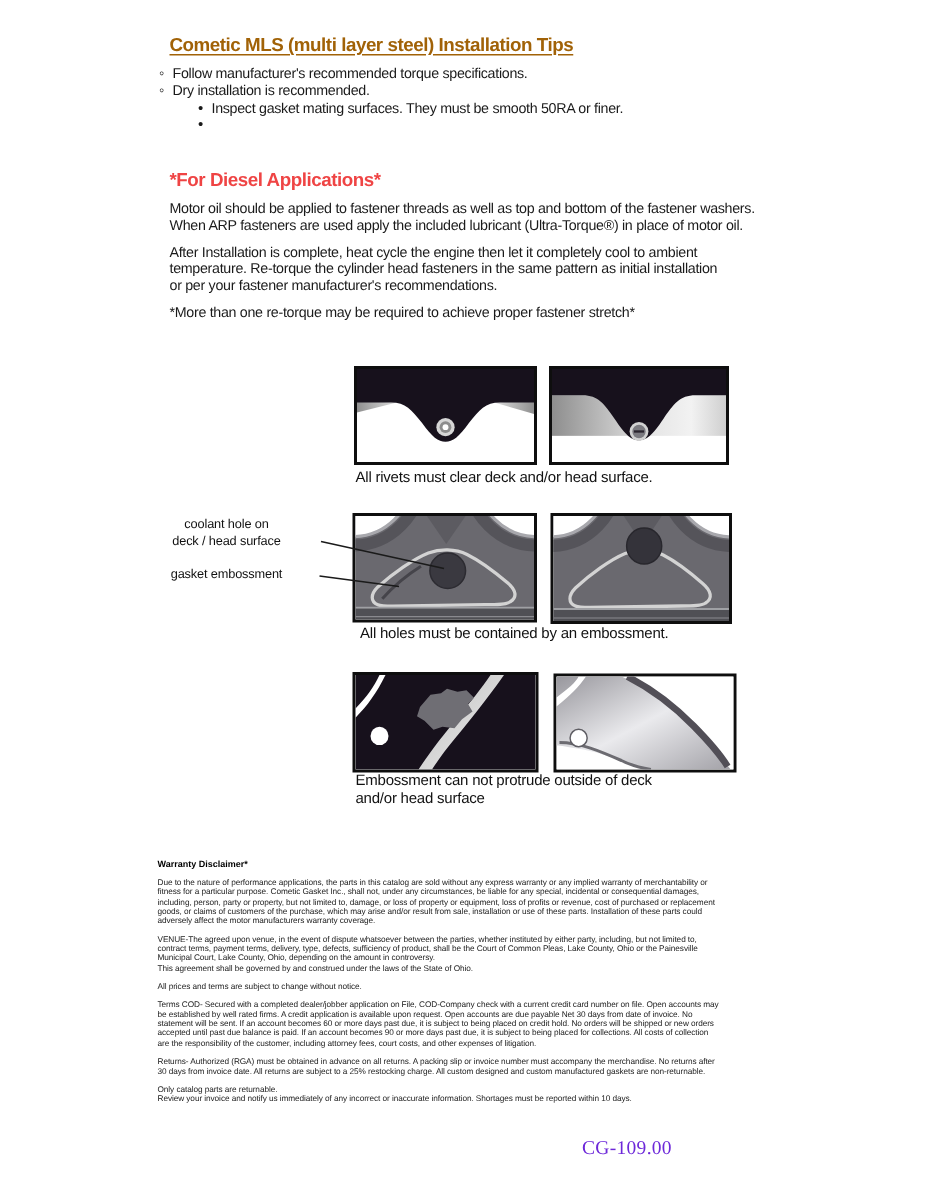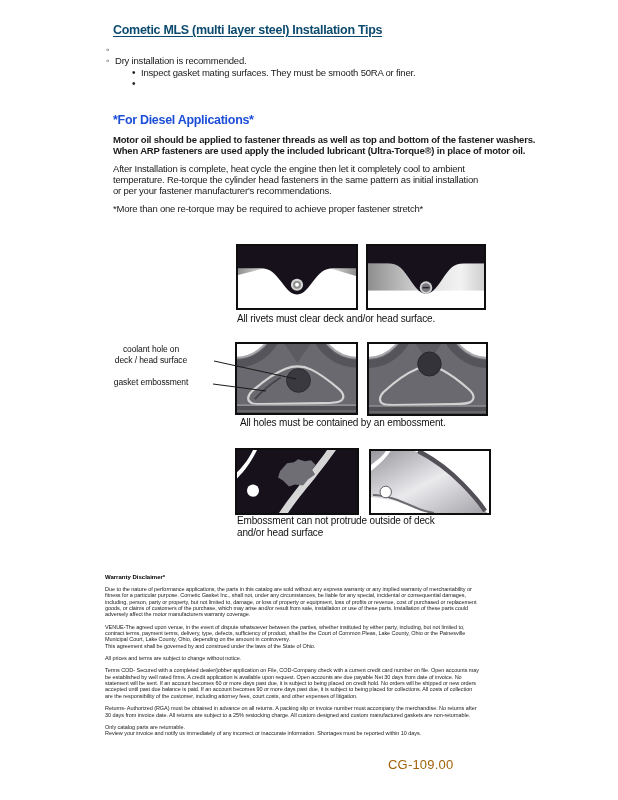--- a/index.html
+++ b/index.html
@@ -6,63 +6,63 @@
   .page {
     position:relative; width:618px; height:800px; margin:0 auto;
     background:#ffffff; overflow:hidden;
     font-family:"Liberation Sans", sans-serif; color:#1a1a1a;
     -webkit-font-smoothing:antialiased;
   }
   .abs { position:absolute; }
   .ml { white-space:pre-line; }
 
   .doc-title {
-    left:113px; top:23px; font-size:12.5px; font-weight:bold; color:#0c4a6e;
+    left:113px; top:23px; font-size:12.5px; font-weight:bold; color:#a16207;
     letter-spacing:-0.3px; text-decoration:underline; text-underline-offset:2px;
   }
   .bullets { left:106px; top:44px; width:470px; }
   .bullet { font-size:9.5px; letter-spacing:-0.2px; line-height:11.4px; white-space:nowrap; }
   .bullet .glyph { display:inline-block; width:9px; }
   .bullet.lvl1 .glyph::before { content:"\25E6"; font-size:10px; }
   .bullet.lvl2 { padding-left:26px; }
   .bullet.lvl2 .glyph::before { content:"\2022"; font-size:10px; }
 
-  .diesel-heading { left:113px; top:113px; font-size:12.5px; font-weight:bold; letter-spacing:-0.3px; color:#1d4ed8; }
+  .diesel-heading { left:113px; top:113px; font-size:12.5px; font-weight:bold; letter-spacing:-0.3px; color:#ef4444; }
   .body-para { left:113px; top:0; width:470px; font-size:9.5px; letter-spacing:-0.2px; line-height:11.2px; }
-  .p1 { top:134px;font-weight:bold; }
+  .p1 { top:134px; }
   .p2 { top:163px; }
   .note { top:203px; }
 
   .dg-header { font-size:12.5px; letter-spacing:0.3px; color:#141414; text-align:center;margin-top:36px; }
   .panel { border:2.4px solid #0e0e0e; box-sizing:border-box; background:#fff; }
   .panel svg { display:block; width:100%; height:100%; }
   .caption { font-size:10px; letter-spacing:-0.15px; line-height:11.5px; color:#111; }
 
   .ann-label { width:122px; text-align:center; font-size:8.5px; letter-spacing:-0.1px; line-height:10.6px; color:#111; }
 
   .fine-print { left:105px; top:574px; width:436px; }
   .fp-title { font-size:6px; font-weight:bold; color:#000; margin:0 0 6px 0; }
   .fp-block { font-size:5.5px; line-height:6.35px; letter-spacing:-0.05px; color:#222; margin:0 0 6px 0; }
   .fp-block:last-child { margin-bottom:0; }
 
-  .page-number { left:388px; top:757px; font-size:13px; letter-spacing:0.2px; color:#a16207; }
+  .page-number { left:388px; top:757px; font-size:13px; letter-spacing:0.2px; color:#6d28d9;font-family:Liberation Serif, serif; }
 
   .overlay { left:0; top:0; pointer-events:none; }
 </style>
 </head>
 <body>
 
 <div class="page">
 
   <div class="abs doc-title">Cometic MLS (multi layer steel) Installation Tips</div>
 
   <div class="abs bullets">
 
       <div class="bullet lvl1">
-        <span class="glyph"></span>
+        <span class="glyph"></span><span class="btext">Follow manufacturer's recommended torque specifications.</span>
       </div>
 
       <div class="bullet lvl1">
         <span class="glyph"></span><span class="btext">Dry installation is recommended.</span>
       </div>
 
 
       <div class="bullet lvl2">
         <span class="glyph"></span><span class="btext">Inspect gasket mating surfaces.  They must be smooth 50RA or finer.</span>
       </div>

